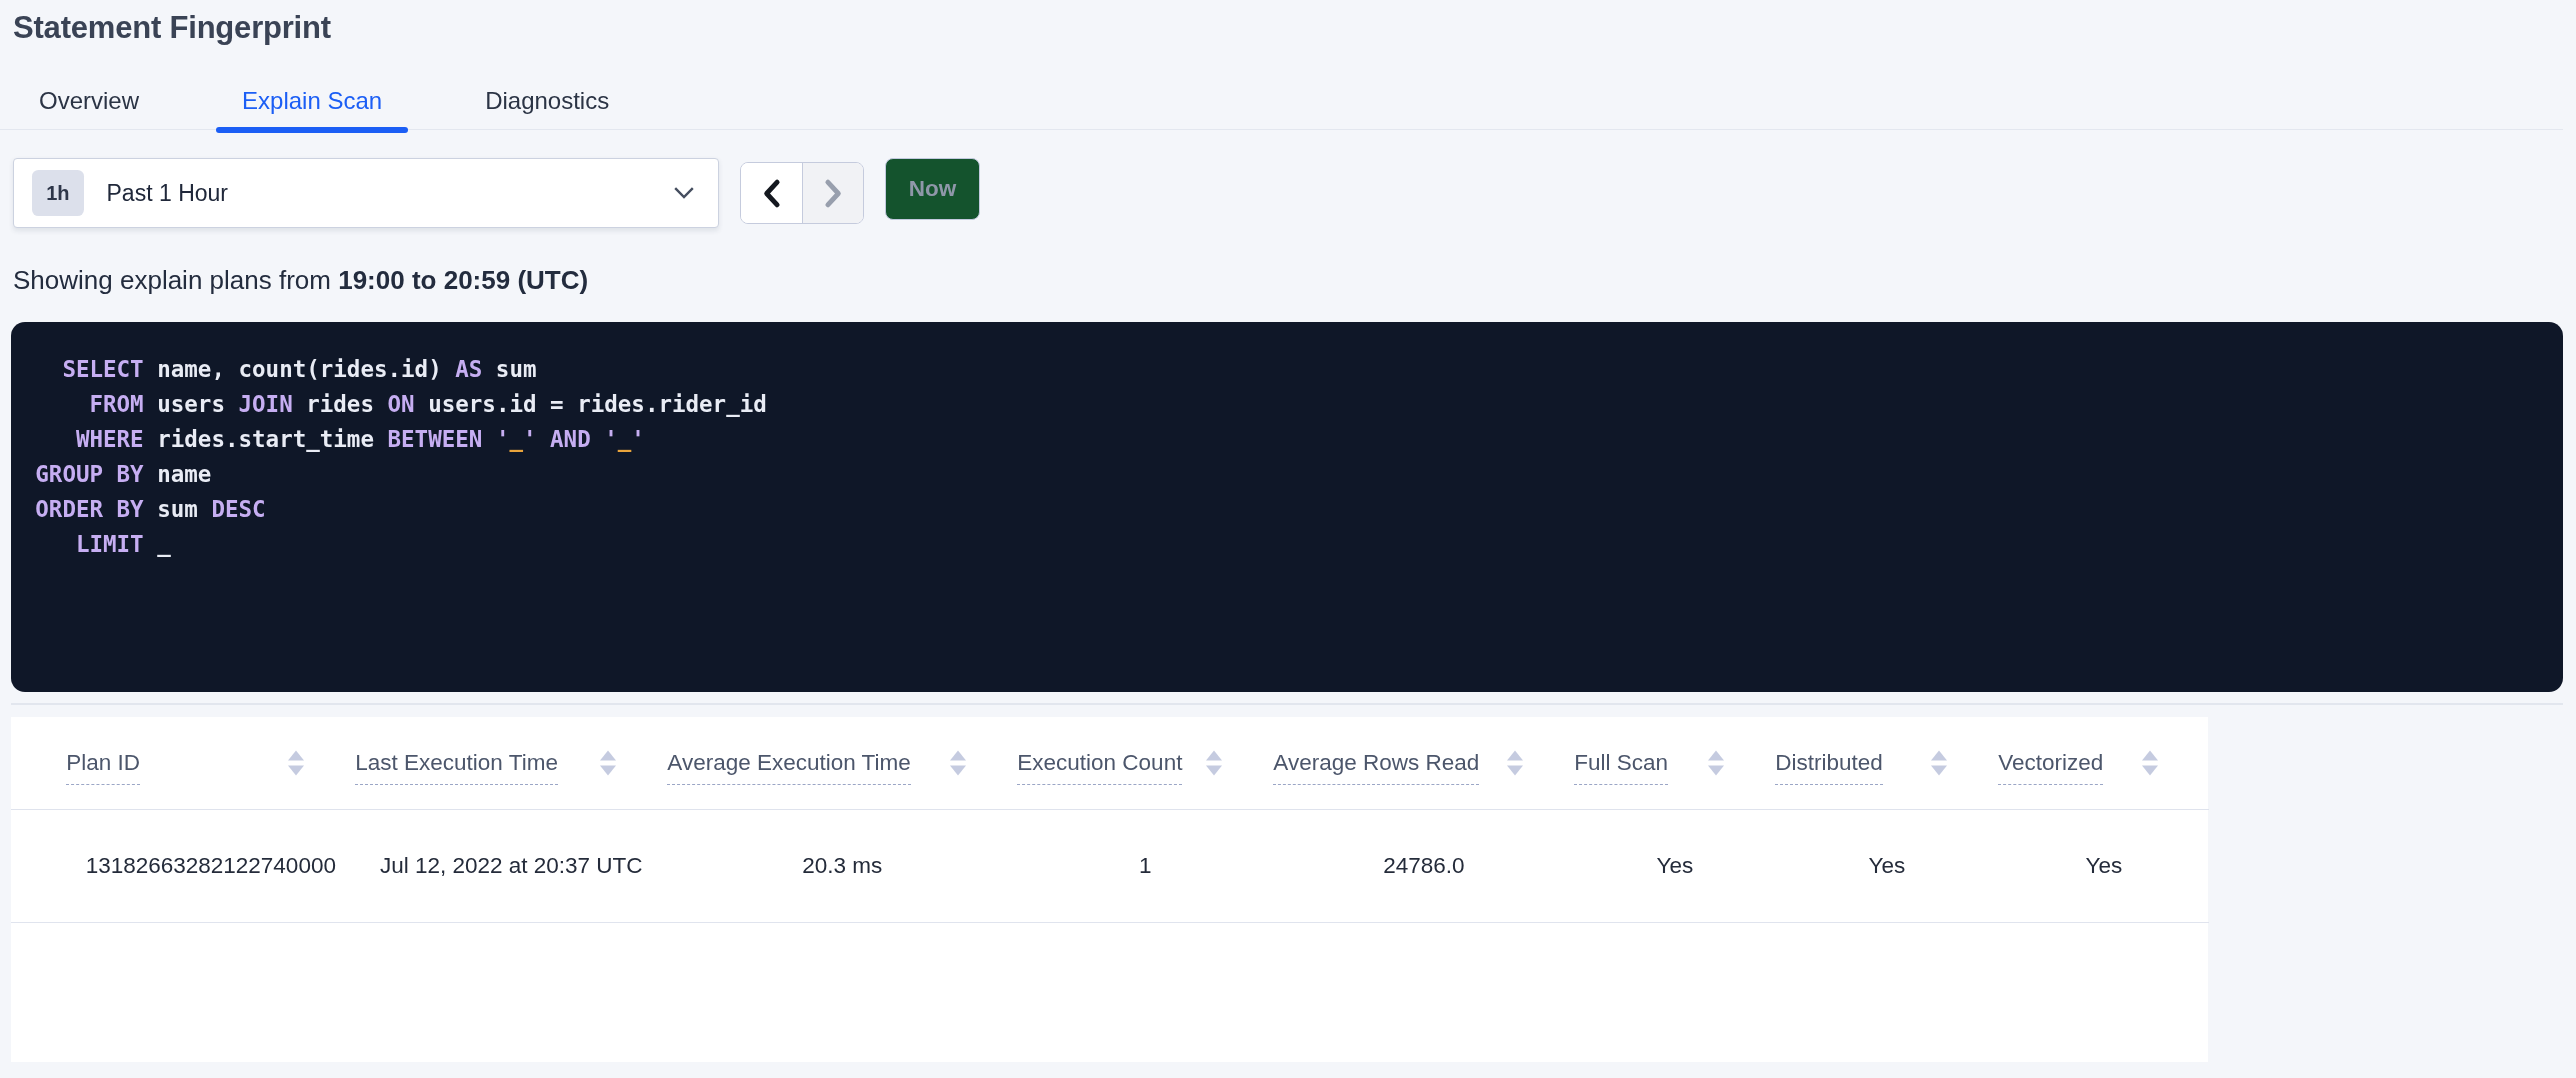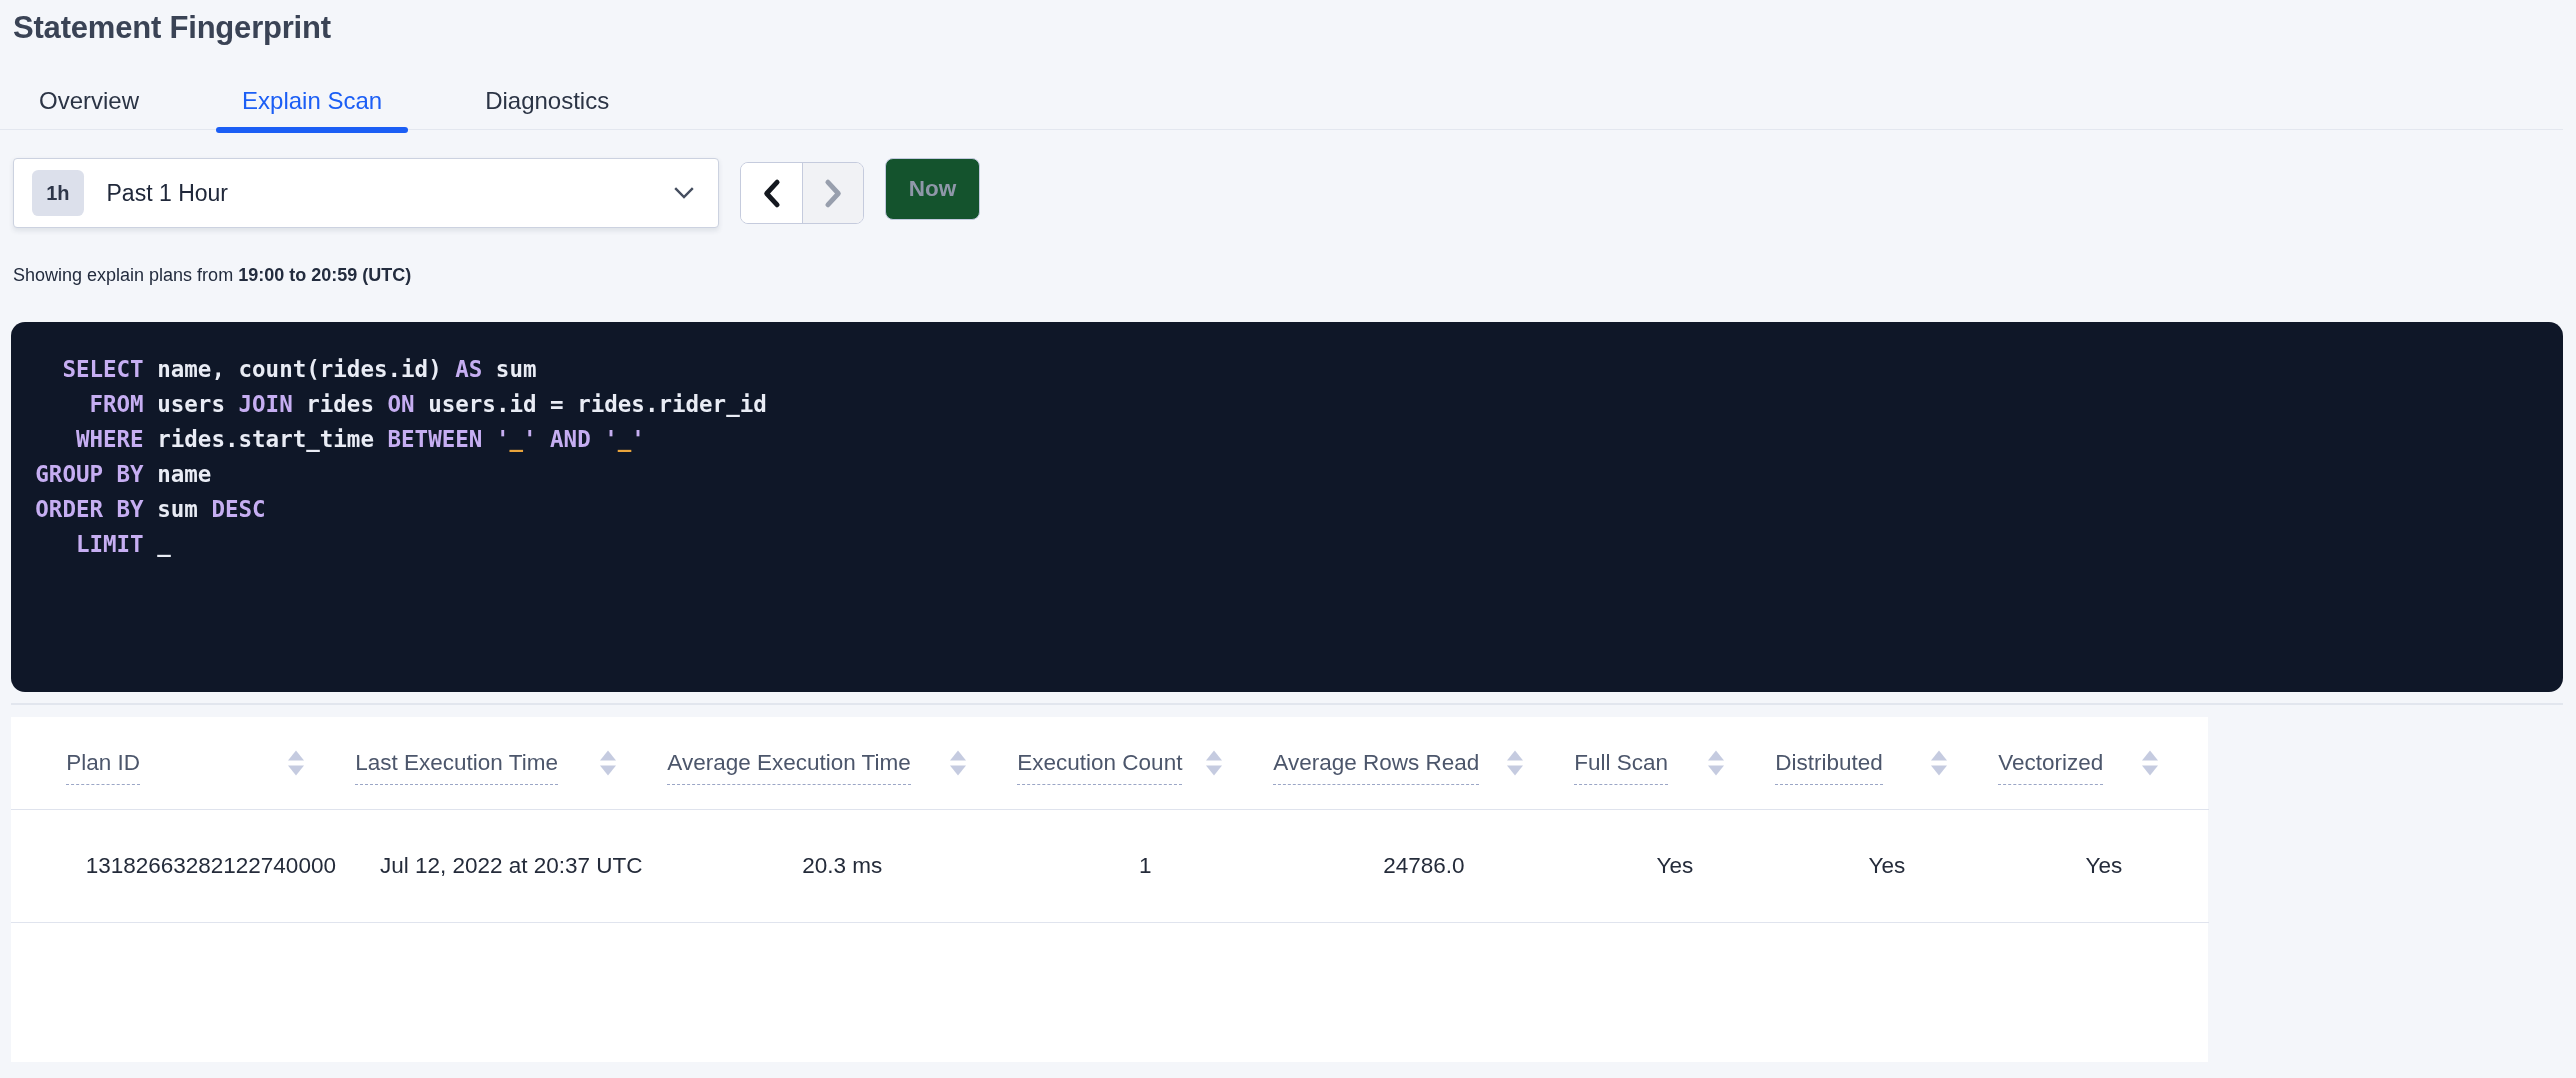--- a/index.html
+++ b/index.html
@@ -65,21 +65,21 @@
   .arrow.next { background: #f1f2f5; border-left: 1.6px solid #c5cbdd; cursor: default; }
 
   .now-btn {
     margin-left: 21px; width: 95px; height: 62px;
     border: 1.6px solid #c2c9de; border-radius: 8px; background: #14532d;
     color: #8f97a9; font-size: 22.5px; font-weight: 700;
     font-family: "Liberation Sans", sans-serif; cursor: default;
   }
 
   
-  .status { position: absolute; left: 13px; top: 265px; margin: 0; font-size: 18px; color: #232c3e; }
+  .status { position: absolute; left: 13px; top: 265px; margin: 0; font-size: 26px; color: #232c3e; }
   .status strong { font-weight: 700; }
 
   
   .sql-box {
     position: absolute; left: 11.3px; right: 13px; top: 322px; height: 370px;
     margin: 0; background: #0f1728; border-radius: 14px;
     padding: 30px 24px;
     font-family: "DejaVu Sans Mono", monospace;
     font-size: 22.5px; font-weight: 700; line-height: 35px;
   }

